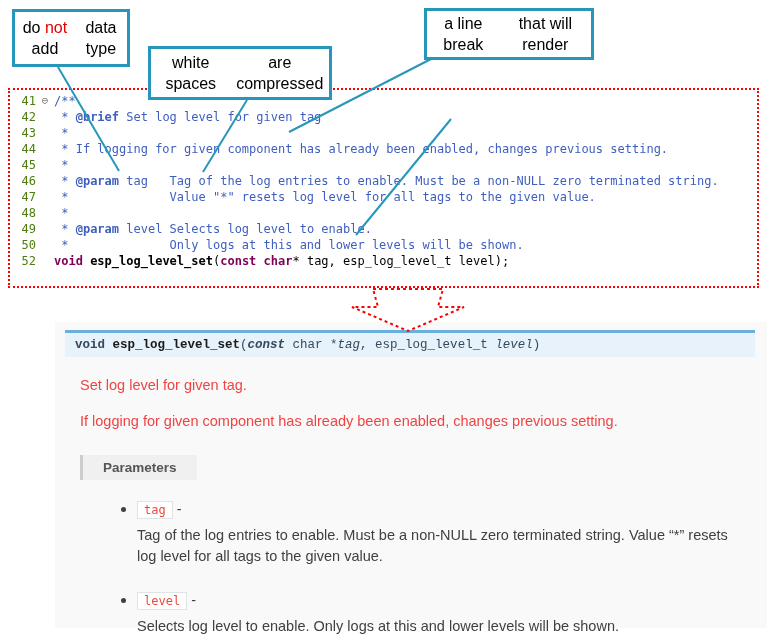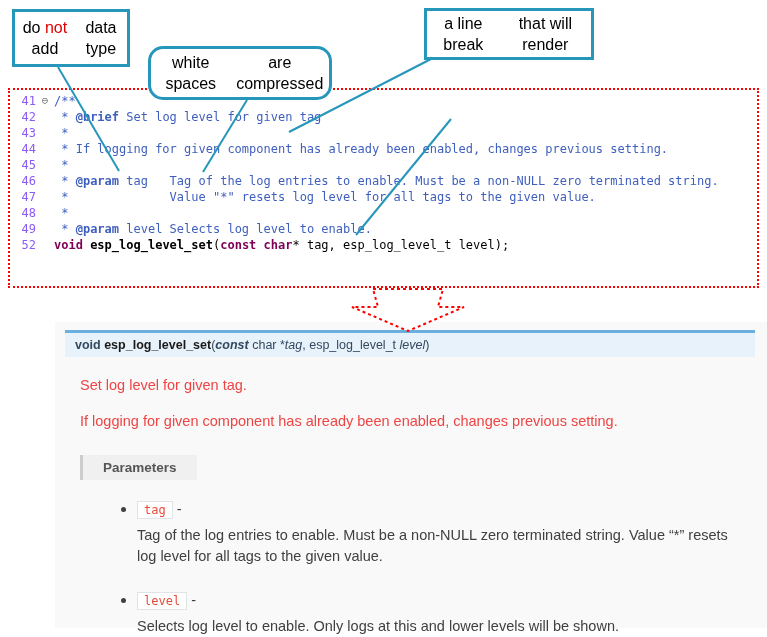--- a/index.html
+++ b/index.html
@@ -8,43 +8,43 @@
 
   
   .overlay { position:absolute; left:0; top:0; width:767px; height:637px; z-index:5; pointer-events:none; }
 
   
   .callout { position:absolute; z-index:6; background:#ffffff; border:3px solid #2796bb;
              display:flex; flex-direction:row; align-items:center; justify-content:center;
              text-align:center; font-size:16px; color:#000; line-height:1.32; }
   .callout .red { color:#e00000; }
   .callout-1 { left:12px;  top:9px;  width:118px; height:58px; }
-  .callout-2 { left:148px; top:46px; width:184px; height:54px;border-radius:15px; }
+  .callout-2 { left:148px; top:46px; width:184px; height:54px; }
   .callout-3 { left:424px; top:8px;  width:170px; height:52px; }
   .callout-4 { left:409px; top:66px; width:160px; height:54px; }
 
   
   .editor { position:absolute; left:8px; top:88px; width:751px; height:200px; z-index:1;
             background:#ffffff; border:2px dotted #ff0000; padding-top:3px;
             font-family:"DejaVu Sans Mono", monospace; font-size:12px; line-height:16px; }
   .code-line { display:flex; white-space:pre; }
-  .lnum { width:26px; flex:none; text-align:right; color:#8b5cf6; }
+  .lnum { width:26px; flex:none; text-align:right; color:#4d7c0f; }
   .fold { width:18px; flex:none; text-align:center; color:#7a7a7a; font-size:11px; }
   .codetext { white-space:pre; color:#000; }
   .codetext span { white-space:pre; }
   .seg-comment { color:#3f5fbf; }
   .seg-tag     { color:#3f5fbf; font-weight:bold; }
   .seg-kw      { color:#7f0055; font-weight:bold; }
   .seg-func    { color:#000000; font-weight:bold; }
   .seg-plain   { color:#000000; }
 
   
   .docpanel { position:absolute; left:55px; top:322px; width:712px; height:306px; z-index:0; background:#f9f9f9; }
   .sig { margin:8px 12px 0 10px; background:#e7f2fa; border-top:3px solid #6ab0de;
-         padding:5px 10px; font-family:Liberation Sans, sans-serif; font-size:12.5px; color:#34495e; }
+         padding:5px 10px; font-family:Liberation Mono, monospace; font-size:12.5px; color:#34495e; }
   .sg-kw    { font-weight:bold; }
   .sg-kwi   { font-weight:bold; font-style:italic; }
   .sg-name  { font-weight:bold; color:#1a1a1a; }
   .sg-param { font-style:italic; }
   .sg-plain { }
   .body-p { margin:20px 0 0 25px; font-size:14.5px; color:#ef4444; }
   .p2 { }
   .params-label { display:inline-block; margin:26px 0 0 25px; background:#f0f0f0;
                   border-left:3px solid #cccccc; color:#555555; font-weight:bold;
                   font-size:13.5px; padding:5px 20px; }
@@ -63,20 +63,21 @@
   <div class="editor">
       <div class="code-line"><span class="lnum">41</span><span class="fold">⊖</span><span class="codetext"><span class="seg-comment">/**</span></span></div>
       <div class="code-line"><span class="lnum">42</span><span class="fold"></span><span class="codetext"><span class="seg-comment"> * </span><span class="seg-tag">@brief</span><span class="seg-comment"> Set log level for given tag</span></span></div>
       <div class="code-line"><span class="lnum">43</span><span class="fold"></span><span class="codetext"><span class="seg-comment"> *</span></span></div>
       <div class="code-line"><span class="lnum">44</span><span class="fold"></span><span class="codetext"><span class="seg-comment"> * If logging for given component has already been enabled, changes previous setting.</span></span></div>
       <div class="code-line"><span class="lnum">45</span><span class="fold"></span><span class="codetext"><span class="seg-comment"> *</span></span></div>
       <div class="code-line"><span class="lnum">46</span><span class="fold"></span><span class="codetext"><span class="seg-comment"> * </span><span class="seg-tag">@param</span><span class="seg-comment"> tag   Tag of the log entries to enable. Must be a non-NULL zero terminated string.</span></span></div>
       <div class="code-line"><span class="lnum">47</span><span class="fold"></span><span class="codetext"><span class="seg-comment"> *              Value "*" resets log level for all tags to the given value.</span></span></div>
       <div class="code-line"><span class="lnum">48</span><span class="fold"></span><span class="codetext"><span class="seg-comment"> *</span></span></div>
       <div class="code-line"><span class="lnum">49</span><span class="fold"></span><span class="codetext"><span class="seg-comment"> * </span><span class="seg-tag">@param</span><span class="seg-comment"> level Selects log level to enable.</span></span></div>
+      <div class="code-line"><span class="lnum">50</span><span class="fold"></span><span class="codetext"><span class="seg-comment"> *              Only logs at this and lower levels will be shown.</span></span></div>
       <div class="code-line"><span class="lnum">52</span><span class="fold"></span><span class="codetext"><span class="seg-kw">void</span><span class="seg-plain"> </span><span class="seg-func">esp_log_level_set</span><span class="seg-plain">(</span><span class="seg-kw">const</span><span class="seg-plain"> </span><span class="seg-kw">char</span><span class="seg-plain">* tag, esp_log_level_t level);</span></span></div>
     </div>
 
   <div class="docpanel">
     <div class="sig"><span class="sg-kw">void </span><span class="sg-name">esp_log_level_set</span><span class="sg-plain">(</span><span class="sg-kwi">const</span><span class="sg-plain"> char *</span><span class="sg-param">tag</span><span class="sg-plain">, esp_log_level_t </span><span class="sg-param">level</span><span class="sg-plain">)</span></div>
     <p class="body-p p1">Set log level for given tag.</p>
     <p class="body-p p2">If logging for given component has already been enabled, changes previous setting.</p>
     <div class="params-label">Parameters</div>
     <ul class="param-list">
       <li>

